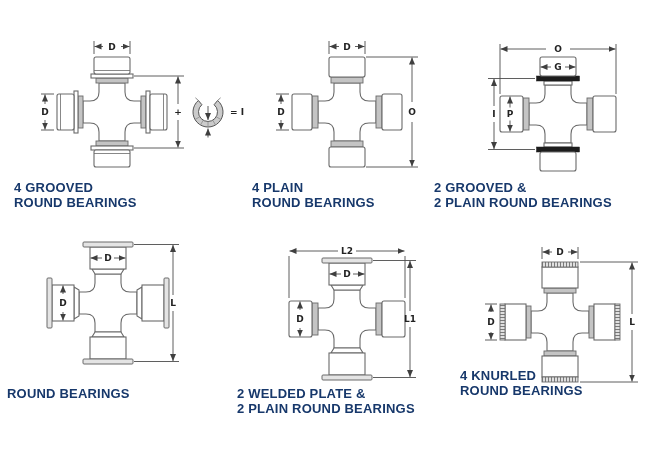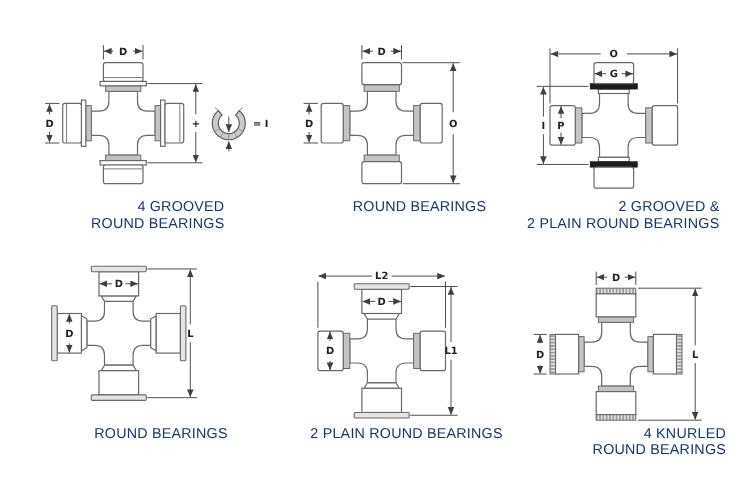--- a/index.html
+++ b/index.html
@@ -9,21 +9,21 @@
   svg text{font-family:"DejaVu Sans",sans-serif;font-size:9px;font-weight:bold;fill:#222222;text-anchor:middle}
   .o{fill:#ffffff;stroke:#6a6a6a;stroke-width:1.1}
   .gb{fill:#c4c4c4;stroke:#6a6a6a;stroke-width:0.9}
   .bk{fill:#1c1c1c;stroke:#1c1c1c;stroke-width:0.5}
   .pl{fill:#e4e4e4;stroke:#6a6a6a;stroke-width:1}
   .fl{stroke:#6a6a6a;stroke-width:0.8;fill:none}
   .dl{stroke:#4d4d4d;stroke-width:0.9;fill:none}
   .sr{fill:#cbcbcb;stroke:#555555;stroke-width:1;fill-rule:evenodd}
   .ht{stroke:#8a8a8a;stroke-width:0.8}
   .lbs{text-anchor:start}
-  .caption{position:absolute;text-align:right;font-weight:normal;font-size:13px;line-height:14.5px;
+  .caption{position:absolute;text-align:left;font-weight:bold;font-size:13px;line-height:14.5px;
            color:#17386b;letter-spacing:.2px}
   .caption span{display:block}
 </style>
 </head>
 <body>
 
 <div id="stage">
 
   <svg class="fig" style="left:0;top:0" width="250" height="175" viewBox="0 0 250 175">
     <defs>
@@ -278,30 +278,32 @@
       <line class="dl" x1="172" y1="95" x2="172" y2="146.5" marker-end="url(#ar6)"></line>
       <text x="172" y="90">L</text>
     </g>
   </svg>
 
   <div class="caption" style="left:14px;top:181px;width:190px">
     <span>4 GROOVED</span>
     <span>ROUND BEARINGS</span>
   </div>
   <div class="caption" style="left:252px;top:181px;width:190px">
+    <span>4 PLAIN</span>
     <span>ROUND BEARINGS</span>
   </div>
   <div class="caption" style="left:434px;top:181px;width:220px">
     <span>2 GROOVED &amp;</span>
     <span>2 PLAIN ROUND BEARINGS</span>
   </div>
   <div class="caption" style="left:7px;top:387px;width:200px">
     <span>ROUND BEARINGS</span>
   </div>
   <div class="caption" style="left:237px;top:387px;width:220px">
+    <span>2 WELDED PLATE &amp;</span>
     <span>2 PLAIN ROUND BEARINGS</span>
   </div>
-  <div class="caption" style="left:460px;top:387px;width:200px">
+  <div class="caption" style="left:460px;top:369px;width:200px">
     <span>4 KNURLED</span>
     <span>ROUND BEARINGS</span>
   </div>
 
 </div>
 
 </body></html>

